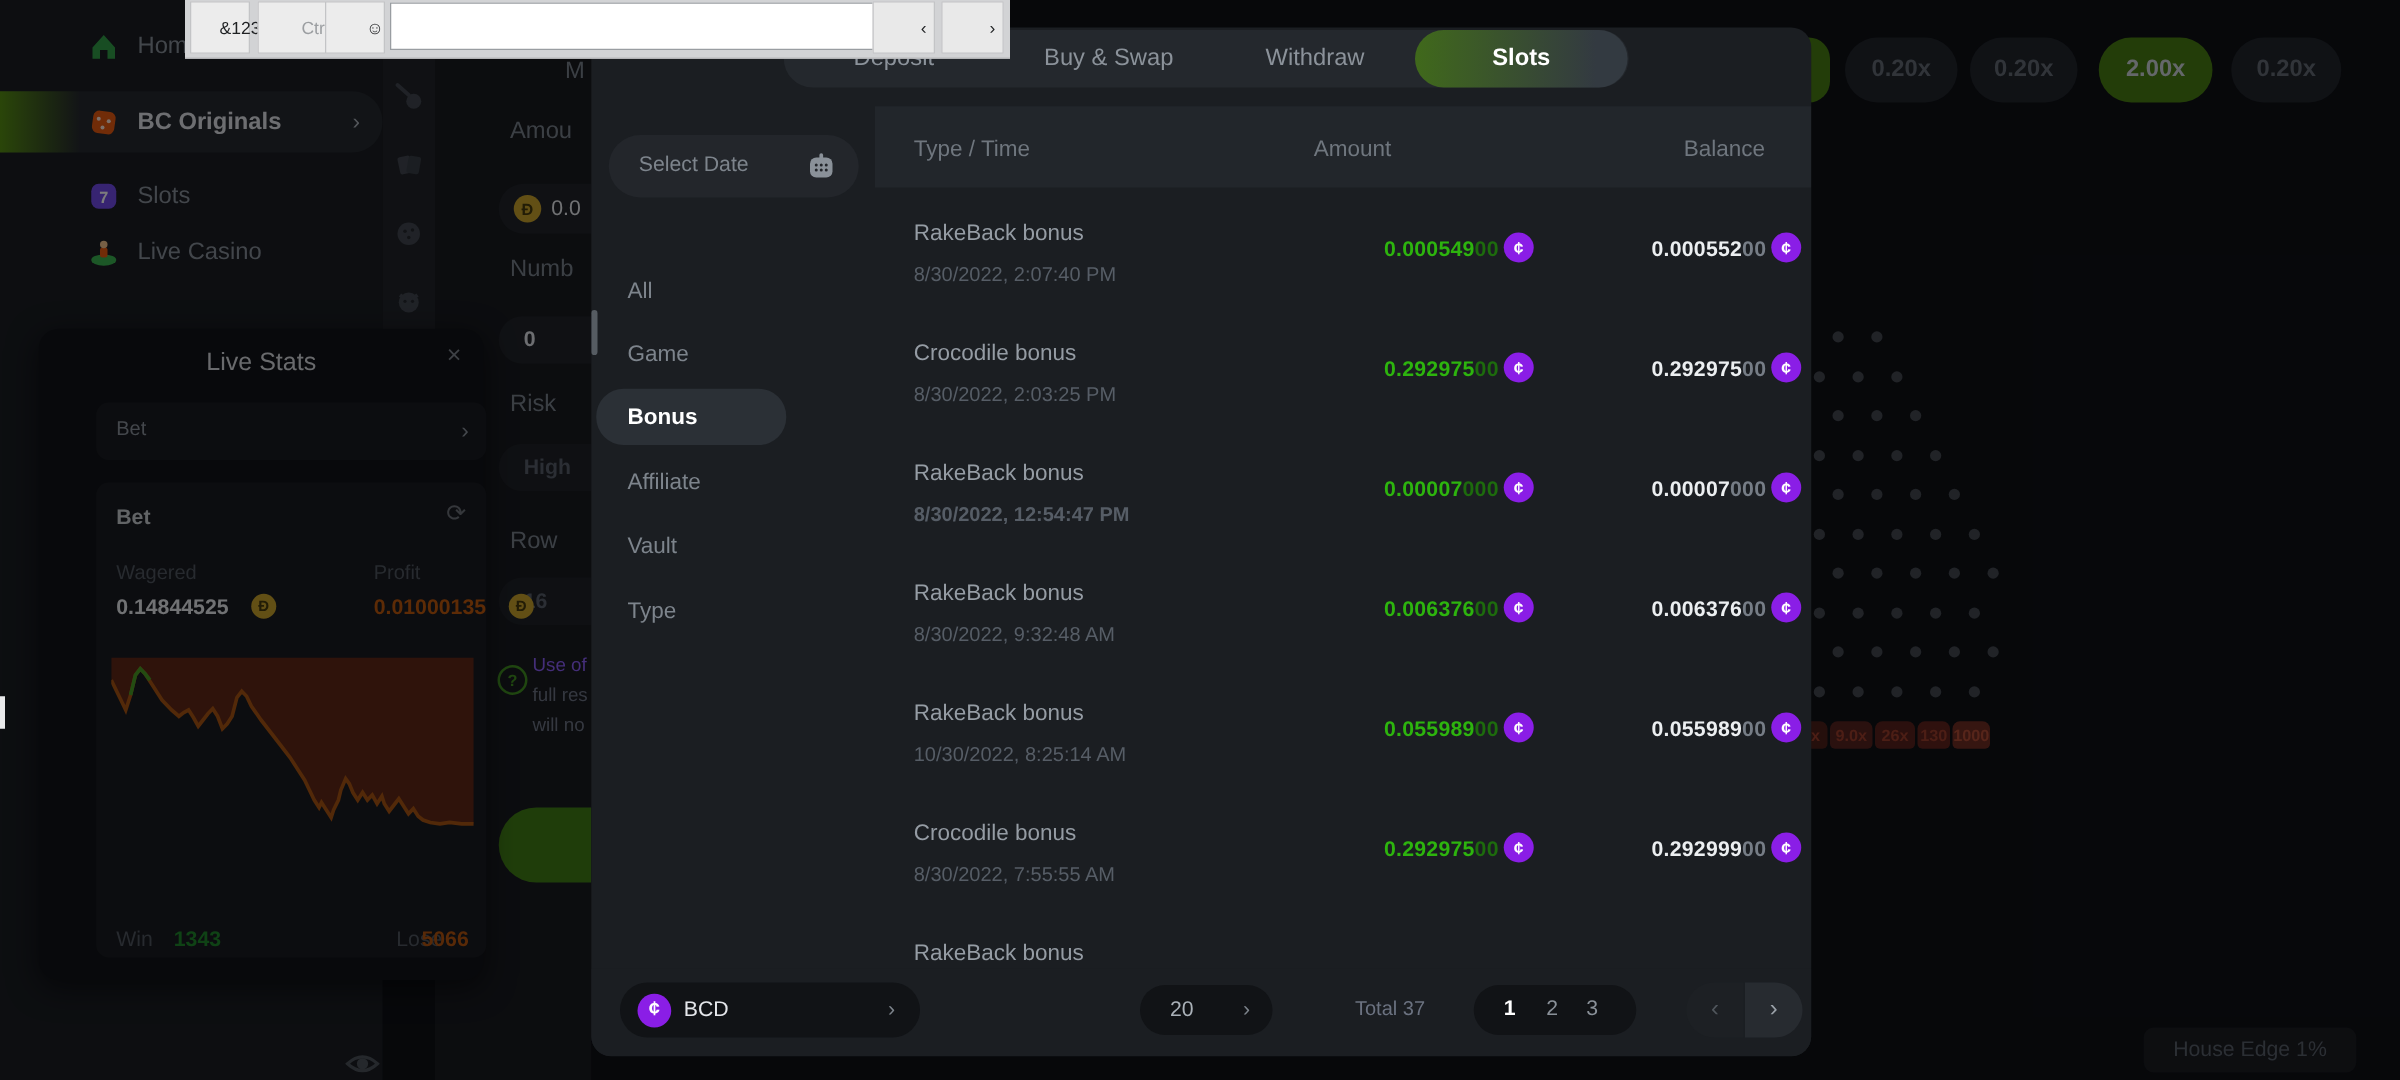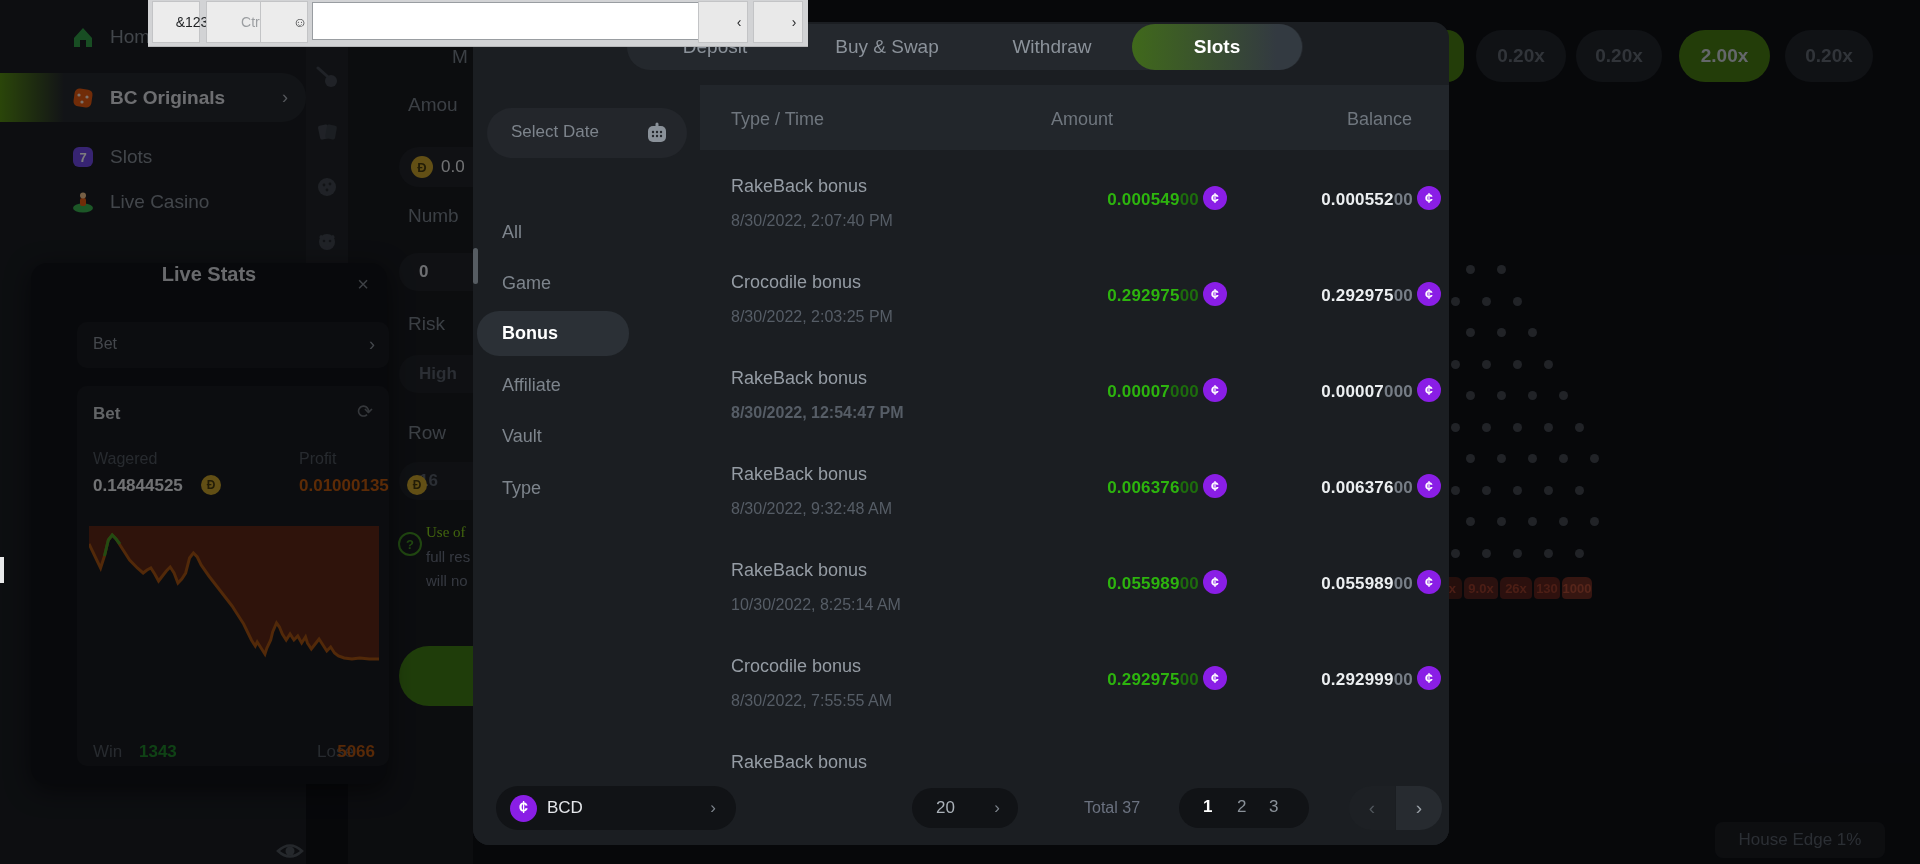--- a/index.html
+++ b/index.html
@@ -154,29 +154,29 @@
     <div class="gp-pill" style="top:355px;height:38px;background:#1c1f23;">
       <span class="gp-dim" style="padding-left:8px;">High</span>
     </div>
     <div class="abs gp-label" style="top:422px;">Row</div>
     <div class="gp-pill" style="top:462px;height:38px;background:#1c1f23;">
       <span class="gp-dim" style="padding-left:8px;">16</span>
     </div>
     <div class="abs" style="left:50px;top:532px;width:20px;height:20px;border:2px solid #3f8f1d;border-radius:50%;
          display:flex;align-items:center;justify-content:center;color:#3f8f1d;font-size:13px;font-weight:700;">?</div>
     <div id="gp-notes">
-        <div class="abs" style="left:78px;top:524px;font-size:15px;color:#84cc16;font-family:Liberation Serif, serif;">Use of</div>
+        <div class="abs" style="left:78px;top:524px;font-size:15px;color:#8b5cf6;">Use of</div>
         <div class="abs" style="left:78px;top:548px;font-size:15px;color:#6b7280;">full res</div>
         <div class="abs" style="left:78px;top:572px;font-size:15px;color:#6b7280;">will no</div>
       </div>
     <div class="abs" style="left:51px;top:646px;width:80px;height:60px;background:#3e7c10;border-radius:30px 0 0 30px;"></div>
   </div>
 
   <div id="livestats">
-    <div class="abs" style="left:0;top:0;width:356px;text-align:center;font-size:20px;font-weight:700;color:#d7dadd;">Live Stats</div>
+    <div class="abs" style="left:0;top:16px;width:356px;text-align:center;font-size:20px;font-weight:400;color:#d7dadd;">Live Stats</div>
     <div class="abs" style="right:18px;top:10px;font-size:20px;color:#7d848c;cursor:pointer;">×</div>
     <div class="ls-pill" style="top:59px;height:46px;">
       <span class="abs" style="left:16px;top:13px;font-size:16px;color:#8a9199;">Bet</span>
       <span class="abs" style="right:14px;top:12px;font-size:18px;color:#8a9199;">›</span>
     </div>
     <div class="ls-pill" style="top:123px;height:380px;">
       <span class="abs" style="left:16px;top:18px;font-size:17px;font-weight:700;color:#c8ccd0;">Bet</span>
       <span class="abs" style="right:16px;top:14px;font-size:19px;color:#6b7076;cursor:pointer;">⟳</span>
       <span class="abs" style="left:16px;top:64px;font-size:16px;color:#4e555c;">Wagered</span>
       <span class="abs" style="left:16px;top:90px;font-size:17px;font-weight:700;color:#e8eaec;">0.14844525</span>

